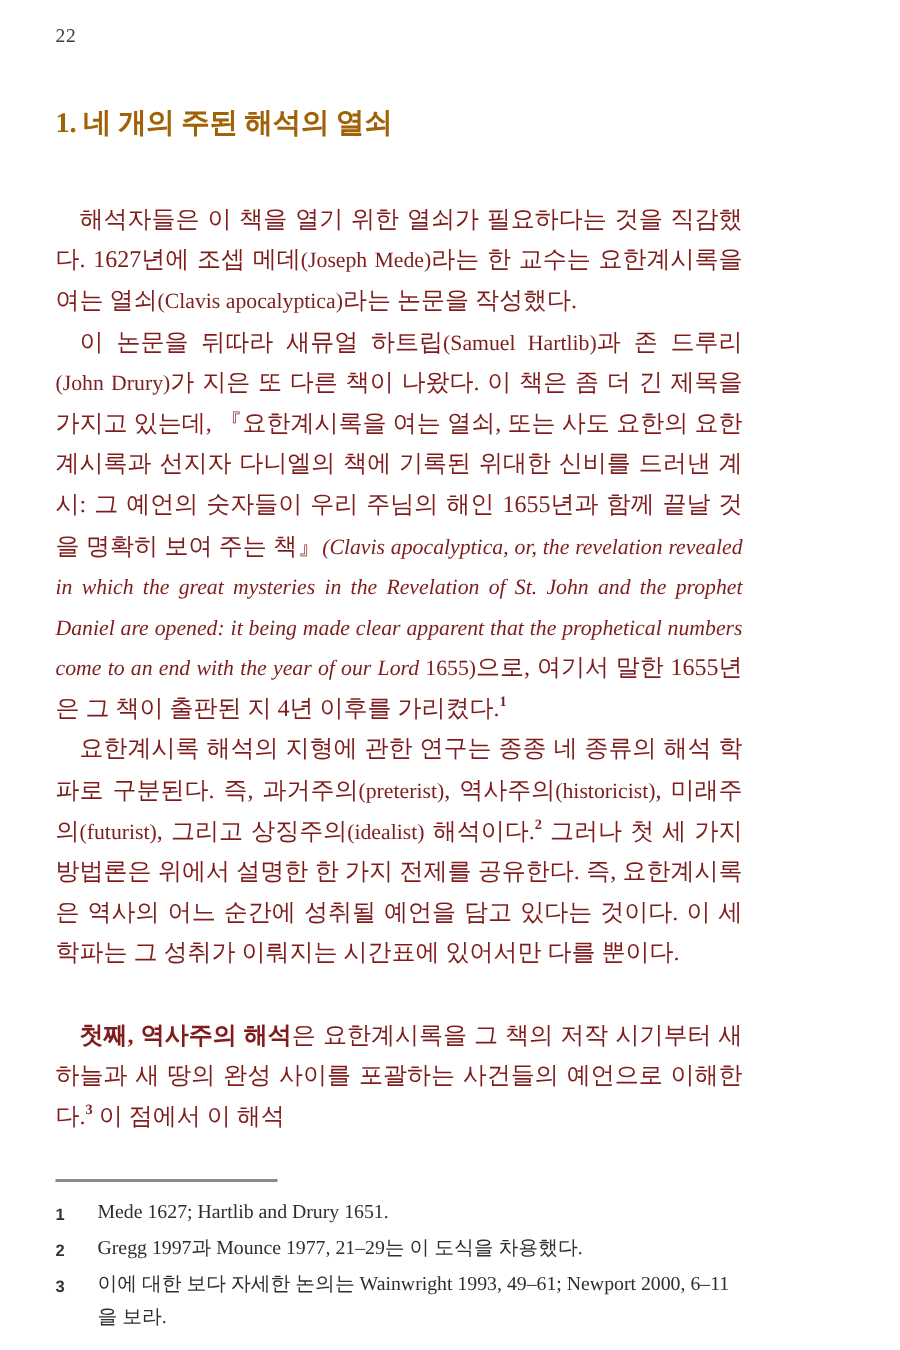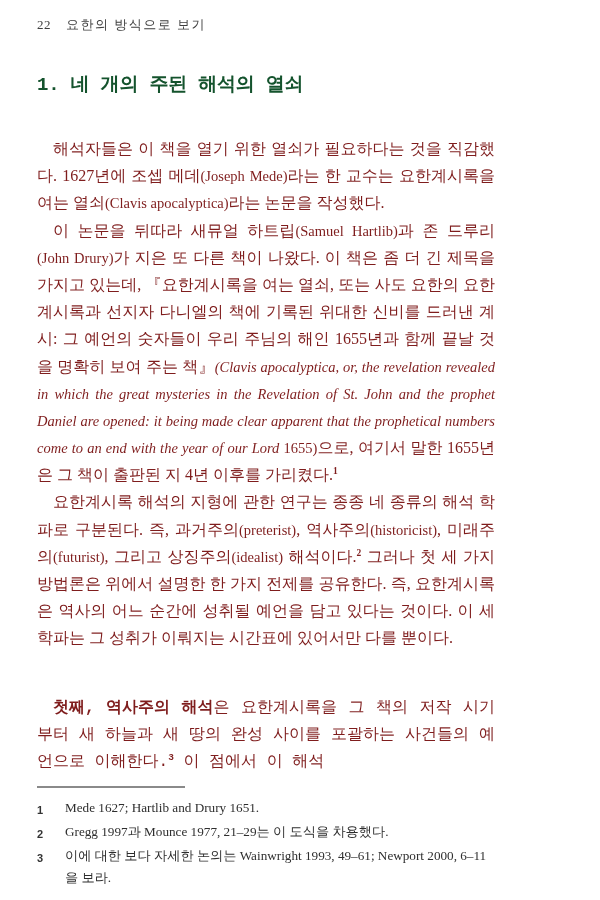--- a/index.html
+++ b/index.html
@@ -14,33 +14,33 @@
     overflow:hidden;
   }
   .running-head {
     display:flex; align-items:baseline; gap:15px;
     font-size:13px; color:#3d3d3d;
   }
   .running-head .page-num { letter-spacing:.5px; }
   .running-head .running-title { letter-spacing:1.5px; }
   .section-title {
     margin:37px 0 0 0;
-    font-family:Liberation Mono, monospace;
-    font-size:19px; font-weight:700; color:#14532d;
+    font-family:Liberation Serif, serif;
+    font-size:19px; font-weight:700; color:#a16207;
     letter-spacing:-.2px;
   }
   .body-text {
     margin-top:38px;
     font-size:16px; line-height:1.70;
     text-align:justify;
     color:#7f1d1d;
     word-break:break-all;
   }
   .para { margin:0; text-indent:16px; }
-  .para.spaced { margin-top:43px;font-family:Liberation Mono, monospace; }
+  .para.spaced { margin-top:27px; }
   .latin { font-size:14.5px; word-break:normal; }
   .ital  { font-style:italic; font-size:14.5px; word-break:normal; }
   .b { font-weight:700; }
   sup.fnref { font-size:9.5px; font-weight:700; line-height:0; }
   .footnotes { position:absolute; left:37px; right:37px; top:786px; }
   .fn-rule {
     border:0; border-top:2px solid #8a8a8a;
     width:148px; margin:0 0 9px 0;
   }
   .fn-row { display:flex; font-size:13.2px; line-height:22px; color:#2e2e2e; }
@@ -52,21 +52,20 @@
   }
   .fn-text { flex:1; word-break:break-all; }
 </style>
 </head>
 <body>
 
 <div class="page">
 
   <div class="running-head">
     <span class="page-num">22</span>
-    <span class="running-title">요한의 방식으로 보기</span>
   </div>
 
   <h1 class="section-title">1. 네 개의 주된 해석의 열쇠</h1>
 
   <div class="body-text">
 
     <p class="para"><span>해석자들은 이 책을 열기 위한 열쇠가 필요하다는 것을 직감했다. 1627년에 조셉 메데</span><span class="latin">(Joseph Mede)</span><span>라는 한 교수는 요한계시록을 여는 열쇠</span><span class="latin">(Clavis apocalyptica)</span><span>라는 논문을 작성했다.</span></p>
 
     <p class="para"><span>이 논문을 뒤따라 새뮤얼 하트립</span><span class="latin">(Samuel Hartlib)</span><span>과 존 드루리</span><span class="latin">(John Drury)</span><span>가 지은 또 다른 책이 나왔다. 이 책은 좀 더 긴 제목을 가지고 있는데, 『요한계시록을 여는 열쇠, 또는 사도 요한의 요한계시록과 선지자 다니엘의 책에 기록된 위대한 신비를 드러낸 계시: 그 예언의 숫자들이 우리 주님의 해인 1655년과 함께 끝날 것을 명확히 보여 주는 책』</span><span class="ital">(Clavis apocalyptica, or, the revelation revealed in which the great mysteries in the Revelation of St. John and the prophet Daniel are opened: it being made clear apparent that the prophetical numbers come to an end with the year of our Lord </span><span class="latin">1655)</span><span>으로, 여기서 말한 1655년은 그 책이 출판된 지 4년 이후를 가리켰다.</span><sup class="fnref">1</sup></p>
 

